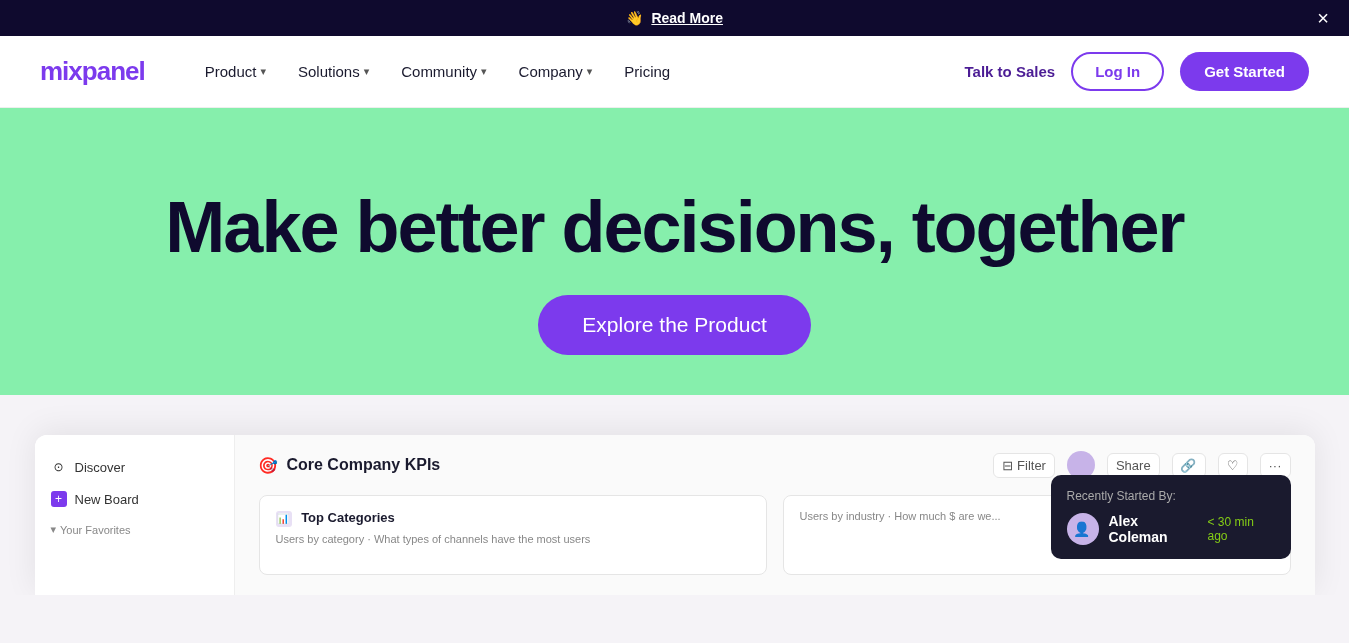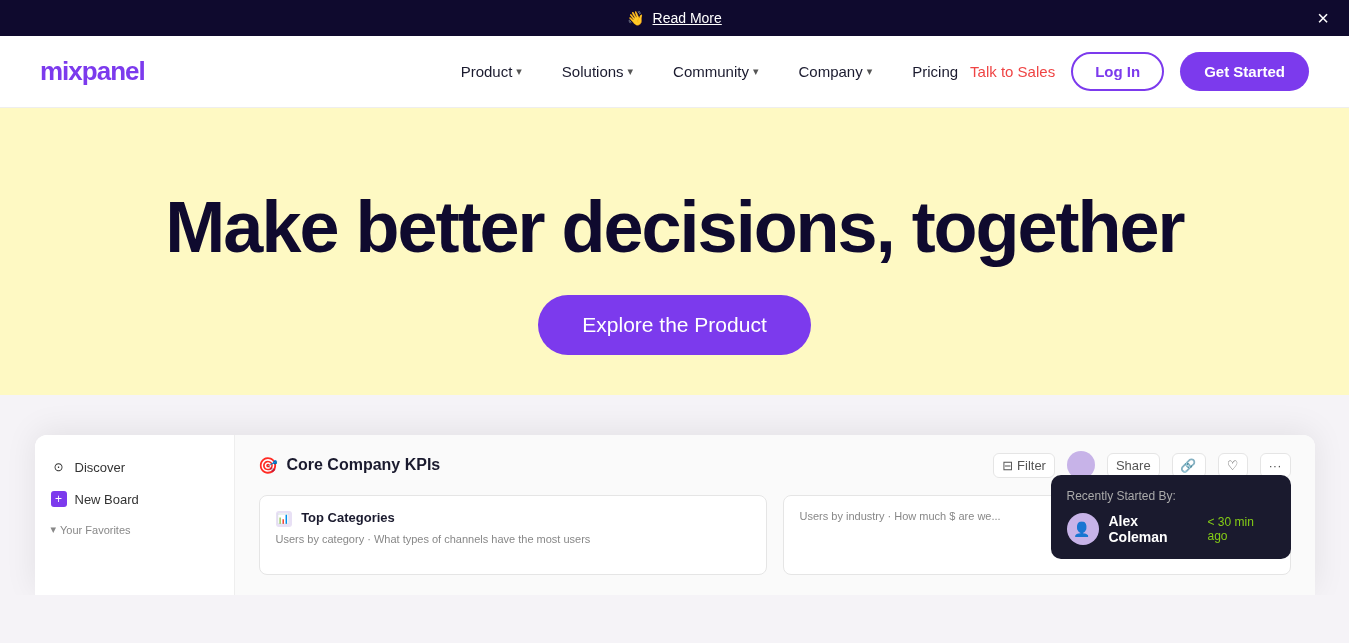--- a/index.html
+++ b/index.html
@@ -10,21 +10,21 @@
       background: #0f0a2e;
       color: #fff;
       text-align: center;
       padding: 10px 20px;
       font-size: 14px;
       position: relative;
       display: flex;
       align-items: center;
       justify-content: center;
     }
-    .announcement-bar a { color: #fff; font-weight: 400; text-decoration: underline; margin-left: 4px; }
+    .announcement-bar a { color: #fff; font-weight: 700; text-decoration: underline; margin-left: 4px; }
     .close-btn {
       position: absolute;
       right: 20px;
       background: none;
       border: none;
       color: #fff;
       font-size: 20px;
       cursor: pointer;
       line-height: 1;
     }
@@ -45,23 +45,22 @@
       font-weight: 700;
       color: #1a1a2e;
       letter-spacing: -1px;
       margin-right: 48px;
       text-decoration: none;
     }
     .logo span { color: #7c3aed; }
     .nav-links {
       display: flex;
       align-items: center;
-      gap: 16px;
+      gap: 8px;
       flex: 1;
-      justify-content: flex-end;
     }
     .nav-item {
       display: flex;
       align-items: center;
       gap: 4px;
       padding: 8px 12px;
       font-size: 15px;
       color: #1a1a2e;
       font-weight: 500;
       cursor: pointer;
@@ -69,22 +68,22 @@
       text-decoration: none;
     }
     .chevron { font-size: 11px; color: #555; }
     .nav-right {
       display: flex;
       align-items: center;
       gap: 16px;
     }
     .talk-sales {
       font-size: 15px;
-      color: #ef4444;
-      font-weight: 400;
+      color: #4c1d95;
+      font-weight: 700;
       cursor: pointer;
       text-decoration: none;
     }
     .btn-login {
       border: 2px solid #7c3aed;
       color: #7c3aed;
       background: #fff;
       padding: 9px 22px;
       border-radius: 24px;
       font-size: 15px;
@@ -97,21 +96,21 @@
       border: none;
       padding: 11px 24px;
       border-radius: 24px;
       font-size: 15px;
       font-weight: 600;
       cursor: pointer;
     }
 
     
     .hero {
-      background: #fef9c3;
+      background: #86efac;
       text-align: center;
       padding: 80px 40px 40px;
     }
     .hero h1 {
       font-size: 72px;
       font-weight: 800;
       color: #0f0a2e;
       line-height: 1.1;
       max-width: 1100px;
       margin: 0 auto 28px;

